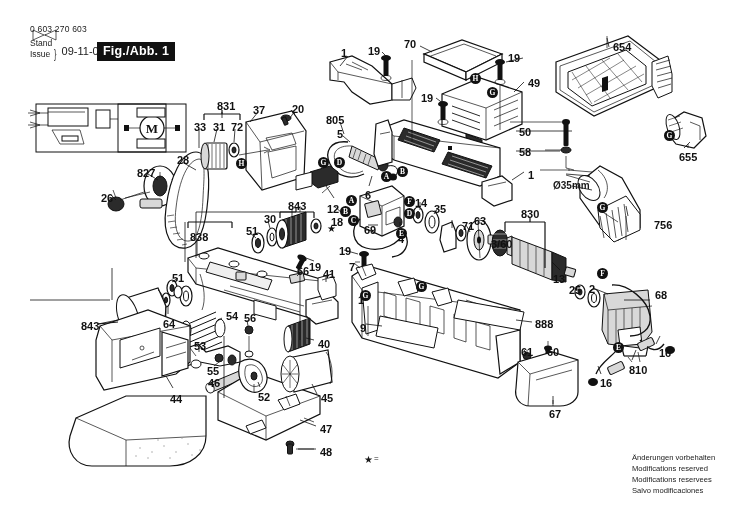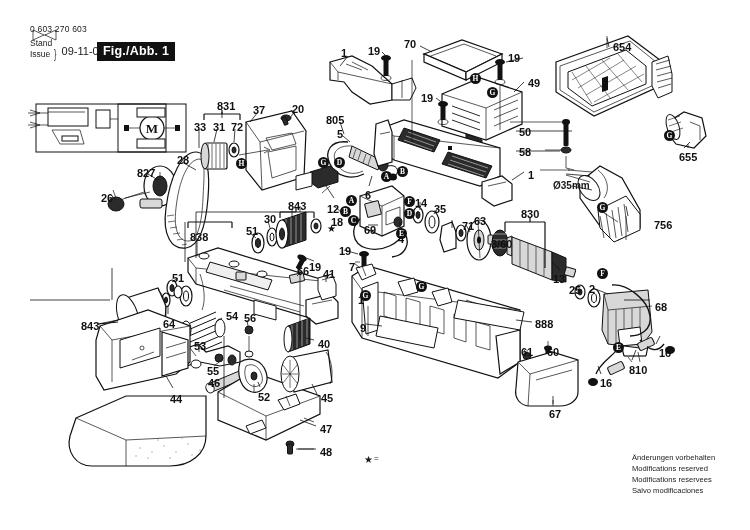--- a/index.html
+++ b/index.html
@@ -738,21 +738,21 @@
       <div class="cal" style="left: 398px; top: 233px;">4</div>
       <div class="cal" style="left: 415px; top: 197px;">14</div>
       <div class="cal" style="left: 434px; top: 203px;">35</div>
       <div class="cal" style="left: 448px; top: 215px; padding-left: 26px;">63</div>
       <div class="cal" style="left: 462px; top: 220px;">71</div>
       <div class="cal" style="left: 521px; top: 208px;">830</div>
       <div class="cal" style="left: 491px; top: 238px;">3/60</div>
       <div class="cal" style="left: 553px; top: 273px;">13</div>
       <div class="cal" style="left: 569px; top: 284px;">25</div>
       <div class="cal" style="left: 589px; top: 283px;">2</div>
-      <div class="cal" style="left: 655px; top: 301px;">68</div>
+      <div class="cal" style="left: 655px; top: 289px;">68</div>
       <div class="cal" style="left: 659px; top: 347px;">16</div>
       <div class="cal" style="left: 629px; top: 364px;">810</div>
       <div class="cal" style="left: 600px; top: 377px;">16</div>
       <div class="cal" style="left: 521px; top: 346px;">61</div>
       <div class="cal" style="left: 547px; top: 346px; text-align: center;">60</div>
       <div class="cal" style="left: 549px; top: 408px;">67</div>
       <div class="cal" style="left: 339px; top: 245px;">19</div>
       <div class="cal" style="left: 349px; top: 261px;">7</div>
       <div class="cal" style="left: 358px; top: 294px;">1</div>
       <div class="cal" style="left: 360px; top: 322px;">9</div>

